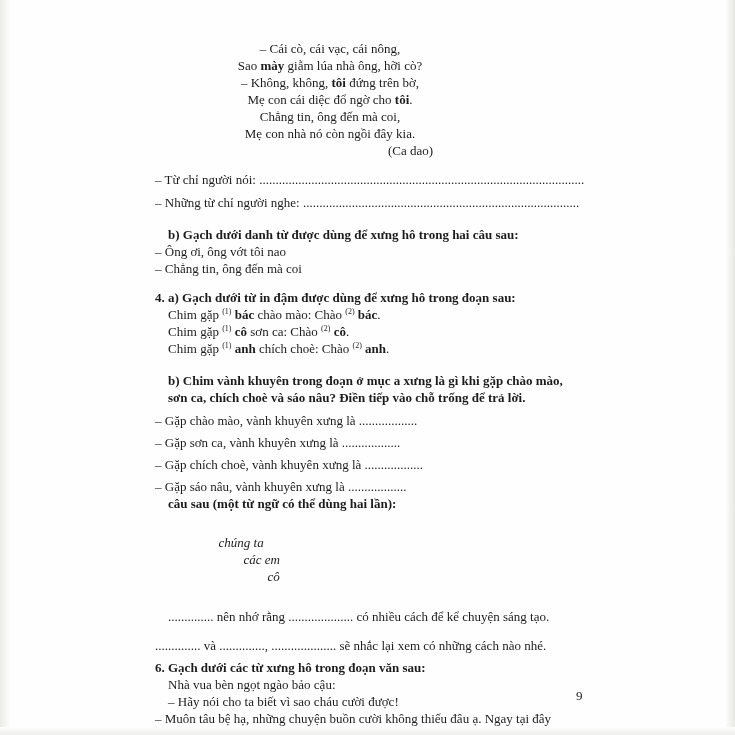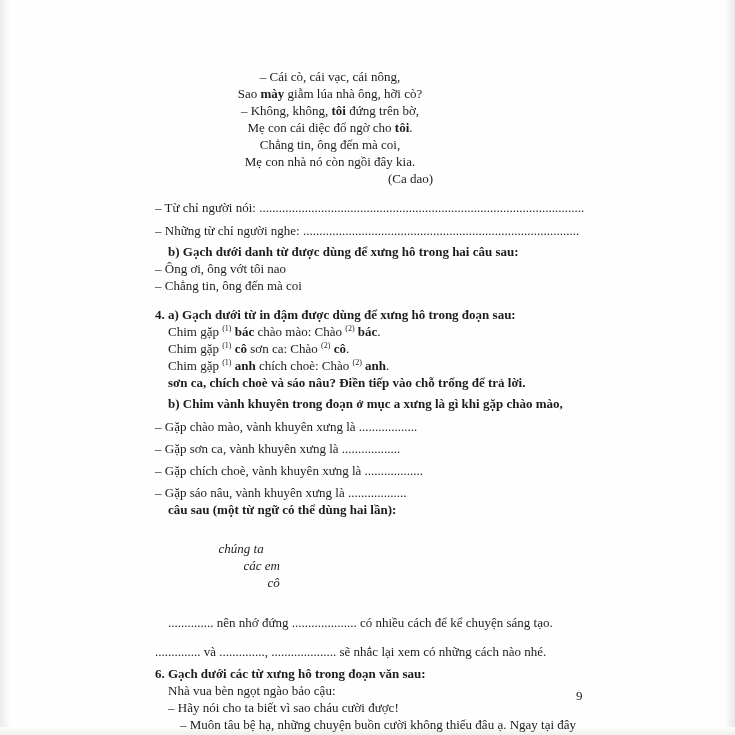--- a/index.html
+++ b/index.html
@@ -16,34 +16,34 @@
     overflow: hidden;
     color: #1c1c1c;
   }
   .edge-left  { position:absolute; left:0; top:0; width:10px; height:100%;
                 background: linear-gradient(to right, #ebebe9, #fefefe); }
   .edge-right { position:absolute; right:0; top:0; width:10px; height:100%;
                 background: linear-gradient(to left, #e7e7e5, #fefefe); }
   .edge-bottom{ position:absolute; left:0; bottom:0; width:100%; height:8px;
                 background: linear-gradient(to top, #eeeeec, #fefefe); }
   .content {
-    position: absolute; left: 155px; top: 68px; width: 430px;
+    position: absolute; left: 155px; top: 40px; width: 430px;
     font-size: 13px; line-height: 17px;
   }
   .line { white-space: pre-wrap; }
   .nowrap { white-space: nowrap; overflow: hidden; }
   .b { font-weight: 700; }
   sup { font-size: 8px; line-height: 0; vertical-align: super; }
   .poem { width: 350px; text-align: center; }
   .poem-line { white-space: pre-wrap; }
   .attribution { margin-left: 233px; }
   .ind  { margin-left: 13px; }
-  .ind2 { margin-left: 25px; }
+  .ind2 { }
   .mt3 { margin-top: 12px; }
-  .mt4 { margin-top: 4px; }
+  .mt4 { margin-top: 15px; }
   .mt5 { margin-top: 5px; }
   .mt6 { margin-top: 6px; }
   .mt12 { margin-top: 12px; }
   .wordbank { font-style: italic; }
   .wordbank .wb { display: inline-block; }
   .wb-1 { margin-left: 31px; }
   .wb-2 { margin-left: 56px; }
   .wb-3 { margin-left: 80px; }
   .page-number {
     position: absolute; left: 576px; top: 688px;
@@ -73,34 +73,34 @@
     <div class="line nowrap mt12"><span>– Từ chỉ người nói: ....................................................................................................</span></div>
     <div class="line nowrap mt6"><span>– Những từ chỉ người nghe: .....................................................................................</span></div>
     <div class="line ind mt4"><span class="b">b) Gạch dưới danh từ được dùng để xưng hô trong hai câu sau:</span></div>
     <div class="line"><span>– Ông ơi, ông vớt tôi nao</span></div>
     <div class="line"><span>– Chẳng tin, ông đến mà coi</span></div>
 
     <div class="line mt3"><span class="b">4. a) Gạch dưới từ in đậm được dùng để xưng hô trong đoạn sau:</span></div>
     <div class="line ind"><span>Chim gặp </span><sup>(1)</sup><span> </span><span class="b">bác</span><span> chào mào: Chào </span><sup>(2)</sup><span> </span><span class="b">bác</span><span>.</span></div>
     <div class="line ind"><span>Chim gặp </span><sup>(1)</sup><span> </span><span class="b">cô</span><span> sơn ca: Chào </span><sup>(2)</sup><span> </span><span class="b">cô</span><span>.</span></div>
     <div class="line ind"><span>Chim gặp </span><sup>(1)</sup><span> </span><span class="b">anh</span><span> chích choè: Chào </span><sup>(2)</sup><span> </span><span class="b">anh</span><span>.</span></div>
+    <div class="line ind mt4"><span class="b">b) Chim vành khuyên trong đoạn ở mục a xưng là gì khi gặp chào mào,</span></div>
     <div class="line ind"><span class="b">sơn ca, chích choè và sáo nâu? Điền tiếp vào chỗ trống để trả lời.</span></div>
-    <div class="line ind mt4"><span class="b">b) Chim vành khuyên trong đoạn ở mục a xưng là gì khi gặp chào mào,</span></div>
     <div class="line mt6"><span>– Gặp chào mào, vành khuyên xưng là ..................</span></div>
     <div class="line mt5"><span>– Gặp sơn ca, vành khuyên xưng là ..................</span></div>
     <div class="line mt5"><span>– Gặp chích choè, vành khuyên xưng là ..................</span></div>
     <div class="line mt5"><span>– Gặp sáo nâu, vành khuyên xưng là ..................</span></div>
 
     <div class="line ind"><span class="b">câu sau (một từ ngữ có thể dùng hai lần):</span></div>
     <div class="line wordbank ind mt5">
       <span class="wb wb-1">chúng ta</span>
       <span class="wb wb-2">các em</span>
       <span class="wb wb-3">cô</span>
     </div>
-    <div class="line nowrap ind mt6"><span>.............. nên nhớ đứng .................... có nhiều cách để kể chuyện sáng tạo.</span></div>
+    <div class="line nowrap ind mt6"><span>.............. nên nhớ rằng .................... có nhiều cách để kể chuyện sáng tạo.</span></div>
     <div class="line nowrap mt3"><span>.............. và .............., .................... sẽ nhắc lại xem có những cách nào nhé.</span></div>
 
     <div class="line mt5"><span class="b">6. Gạch dưới các từ xưng hô trong đoạn văn sau:</span></div>
     <div class="line ind"><span>Nhà vua bèn ngọt ngào bảo cậu:</span></div>
     <div class="line ind"><span>– Hãy nói cho ta biết vì sao cháu cười được!</span></div>
     <div class="line ind2"><span>– Muôn tâu bệ hạ, những chuyện buồn cười không thiếu đâu ạ. Ngay tại đây</span></div>
 
   </div>
 
   <div class="page-number">9</div>

